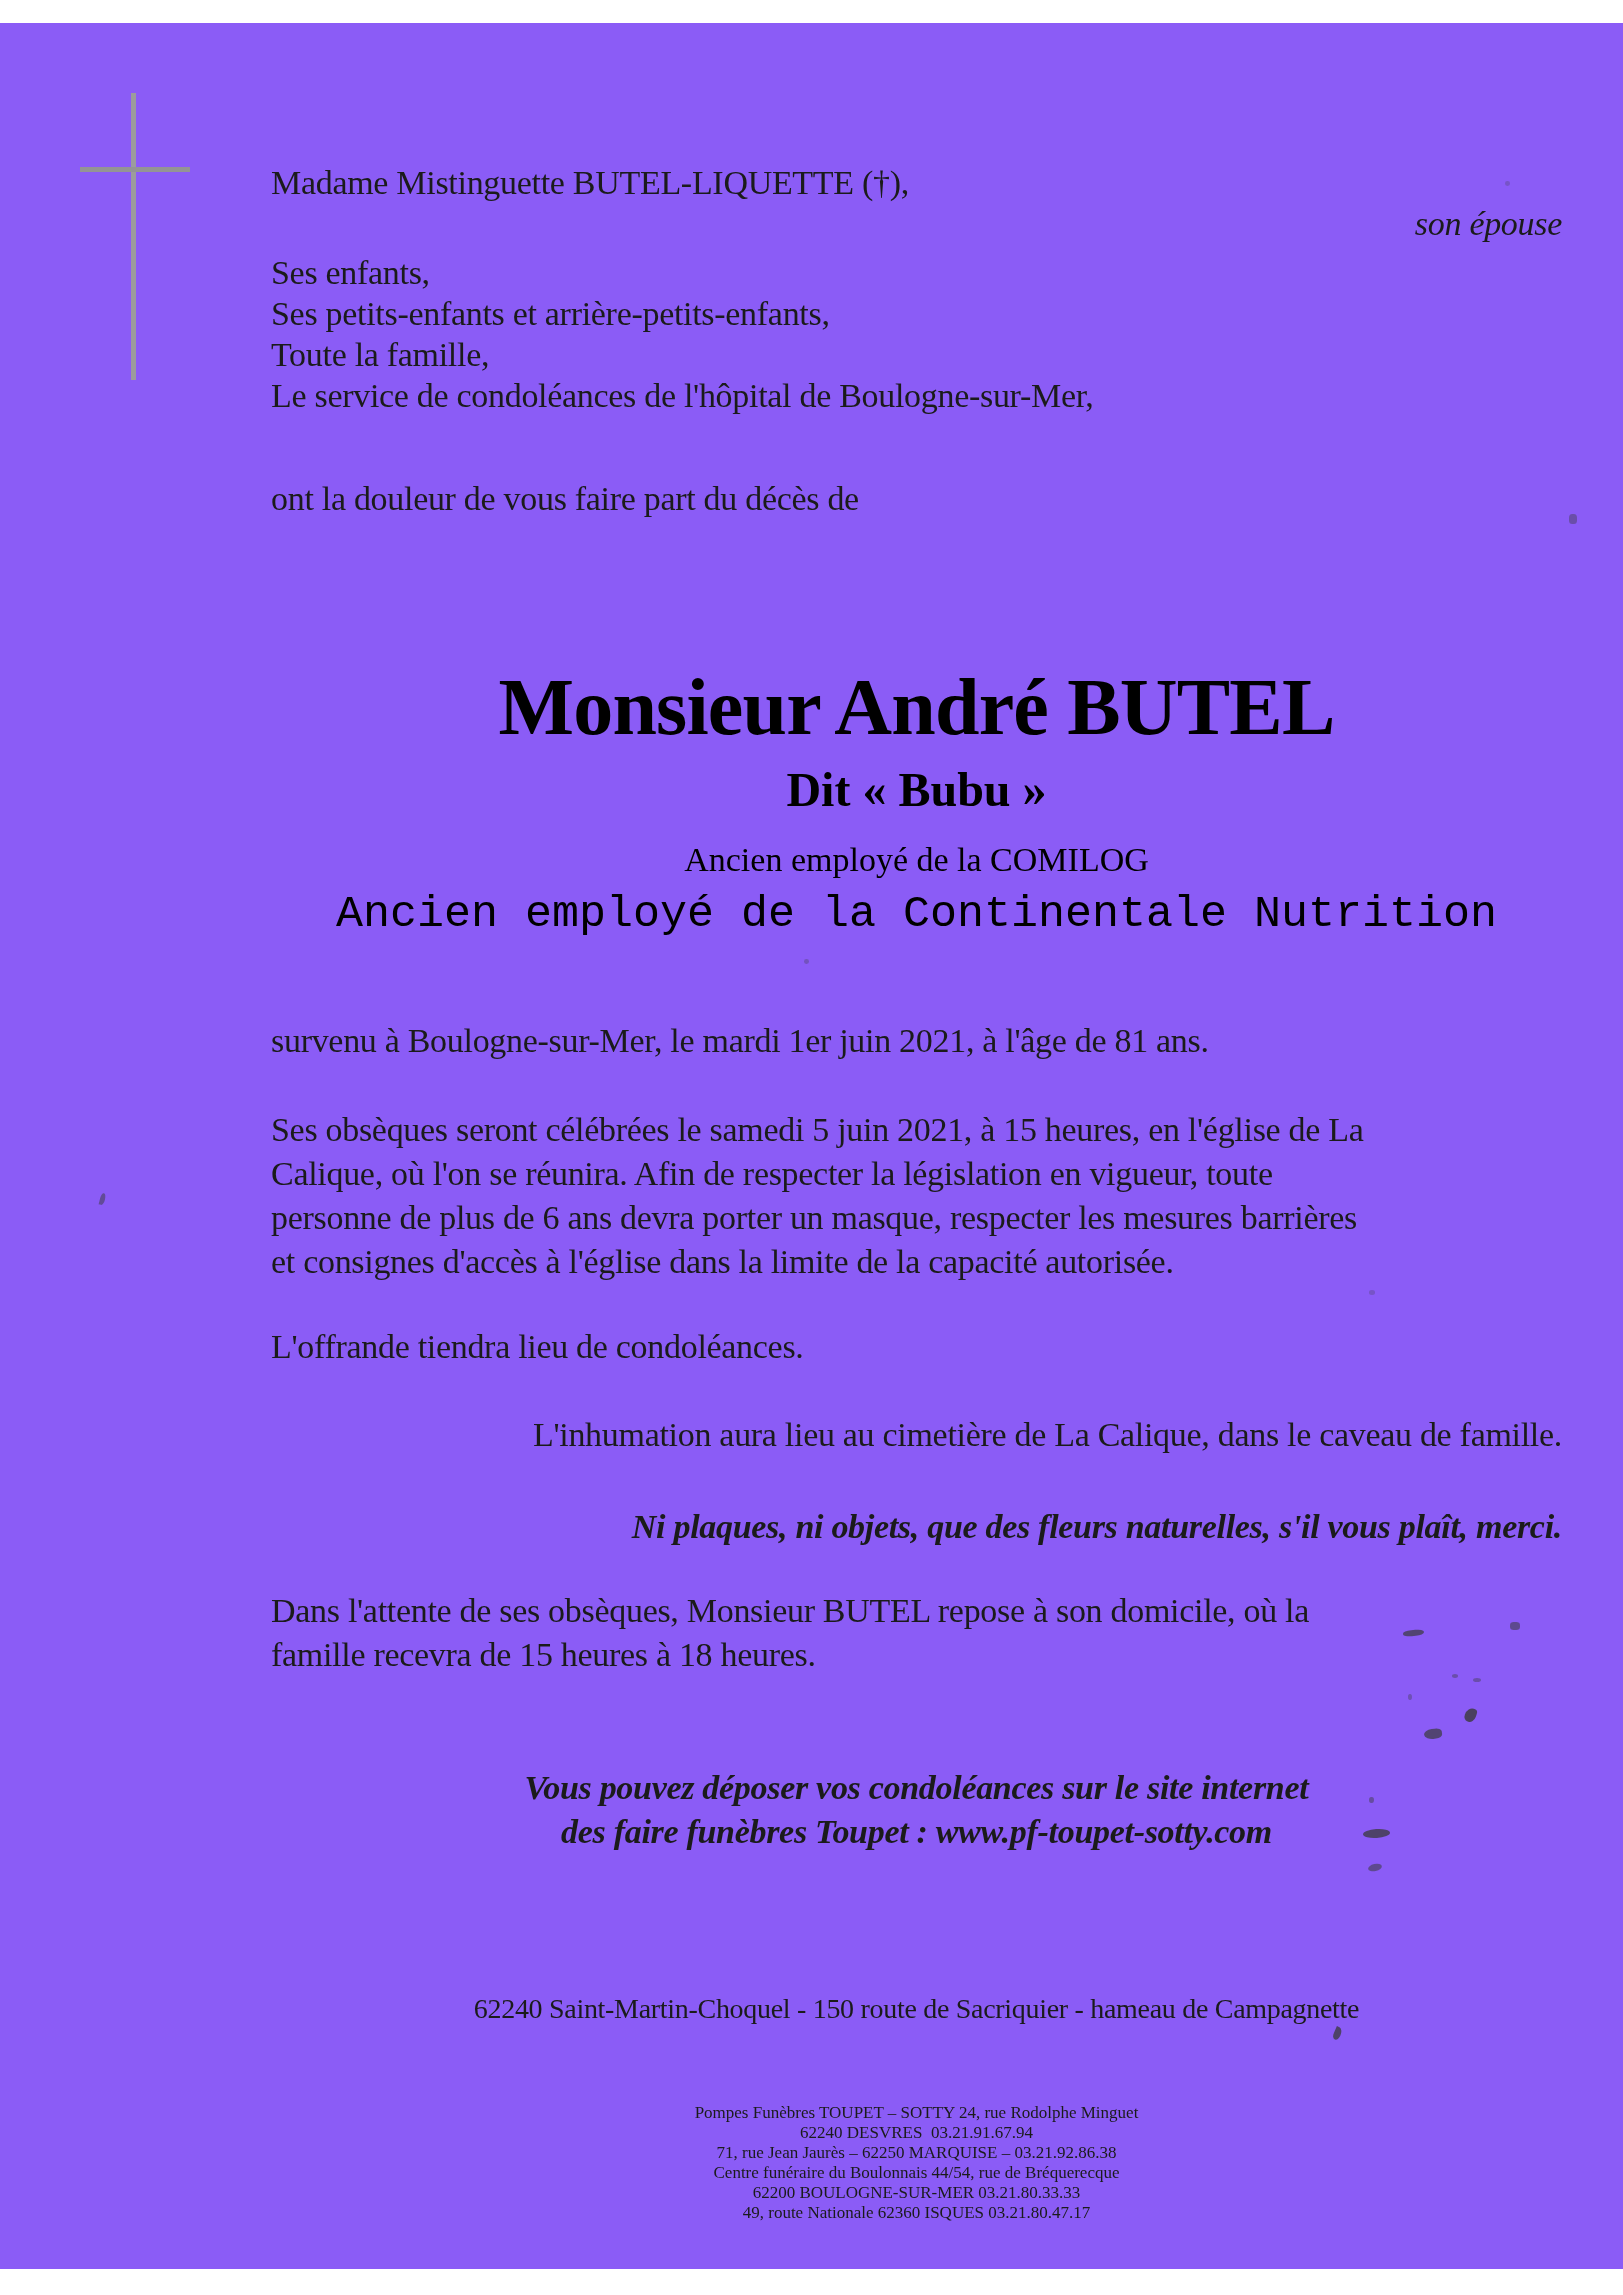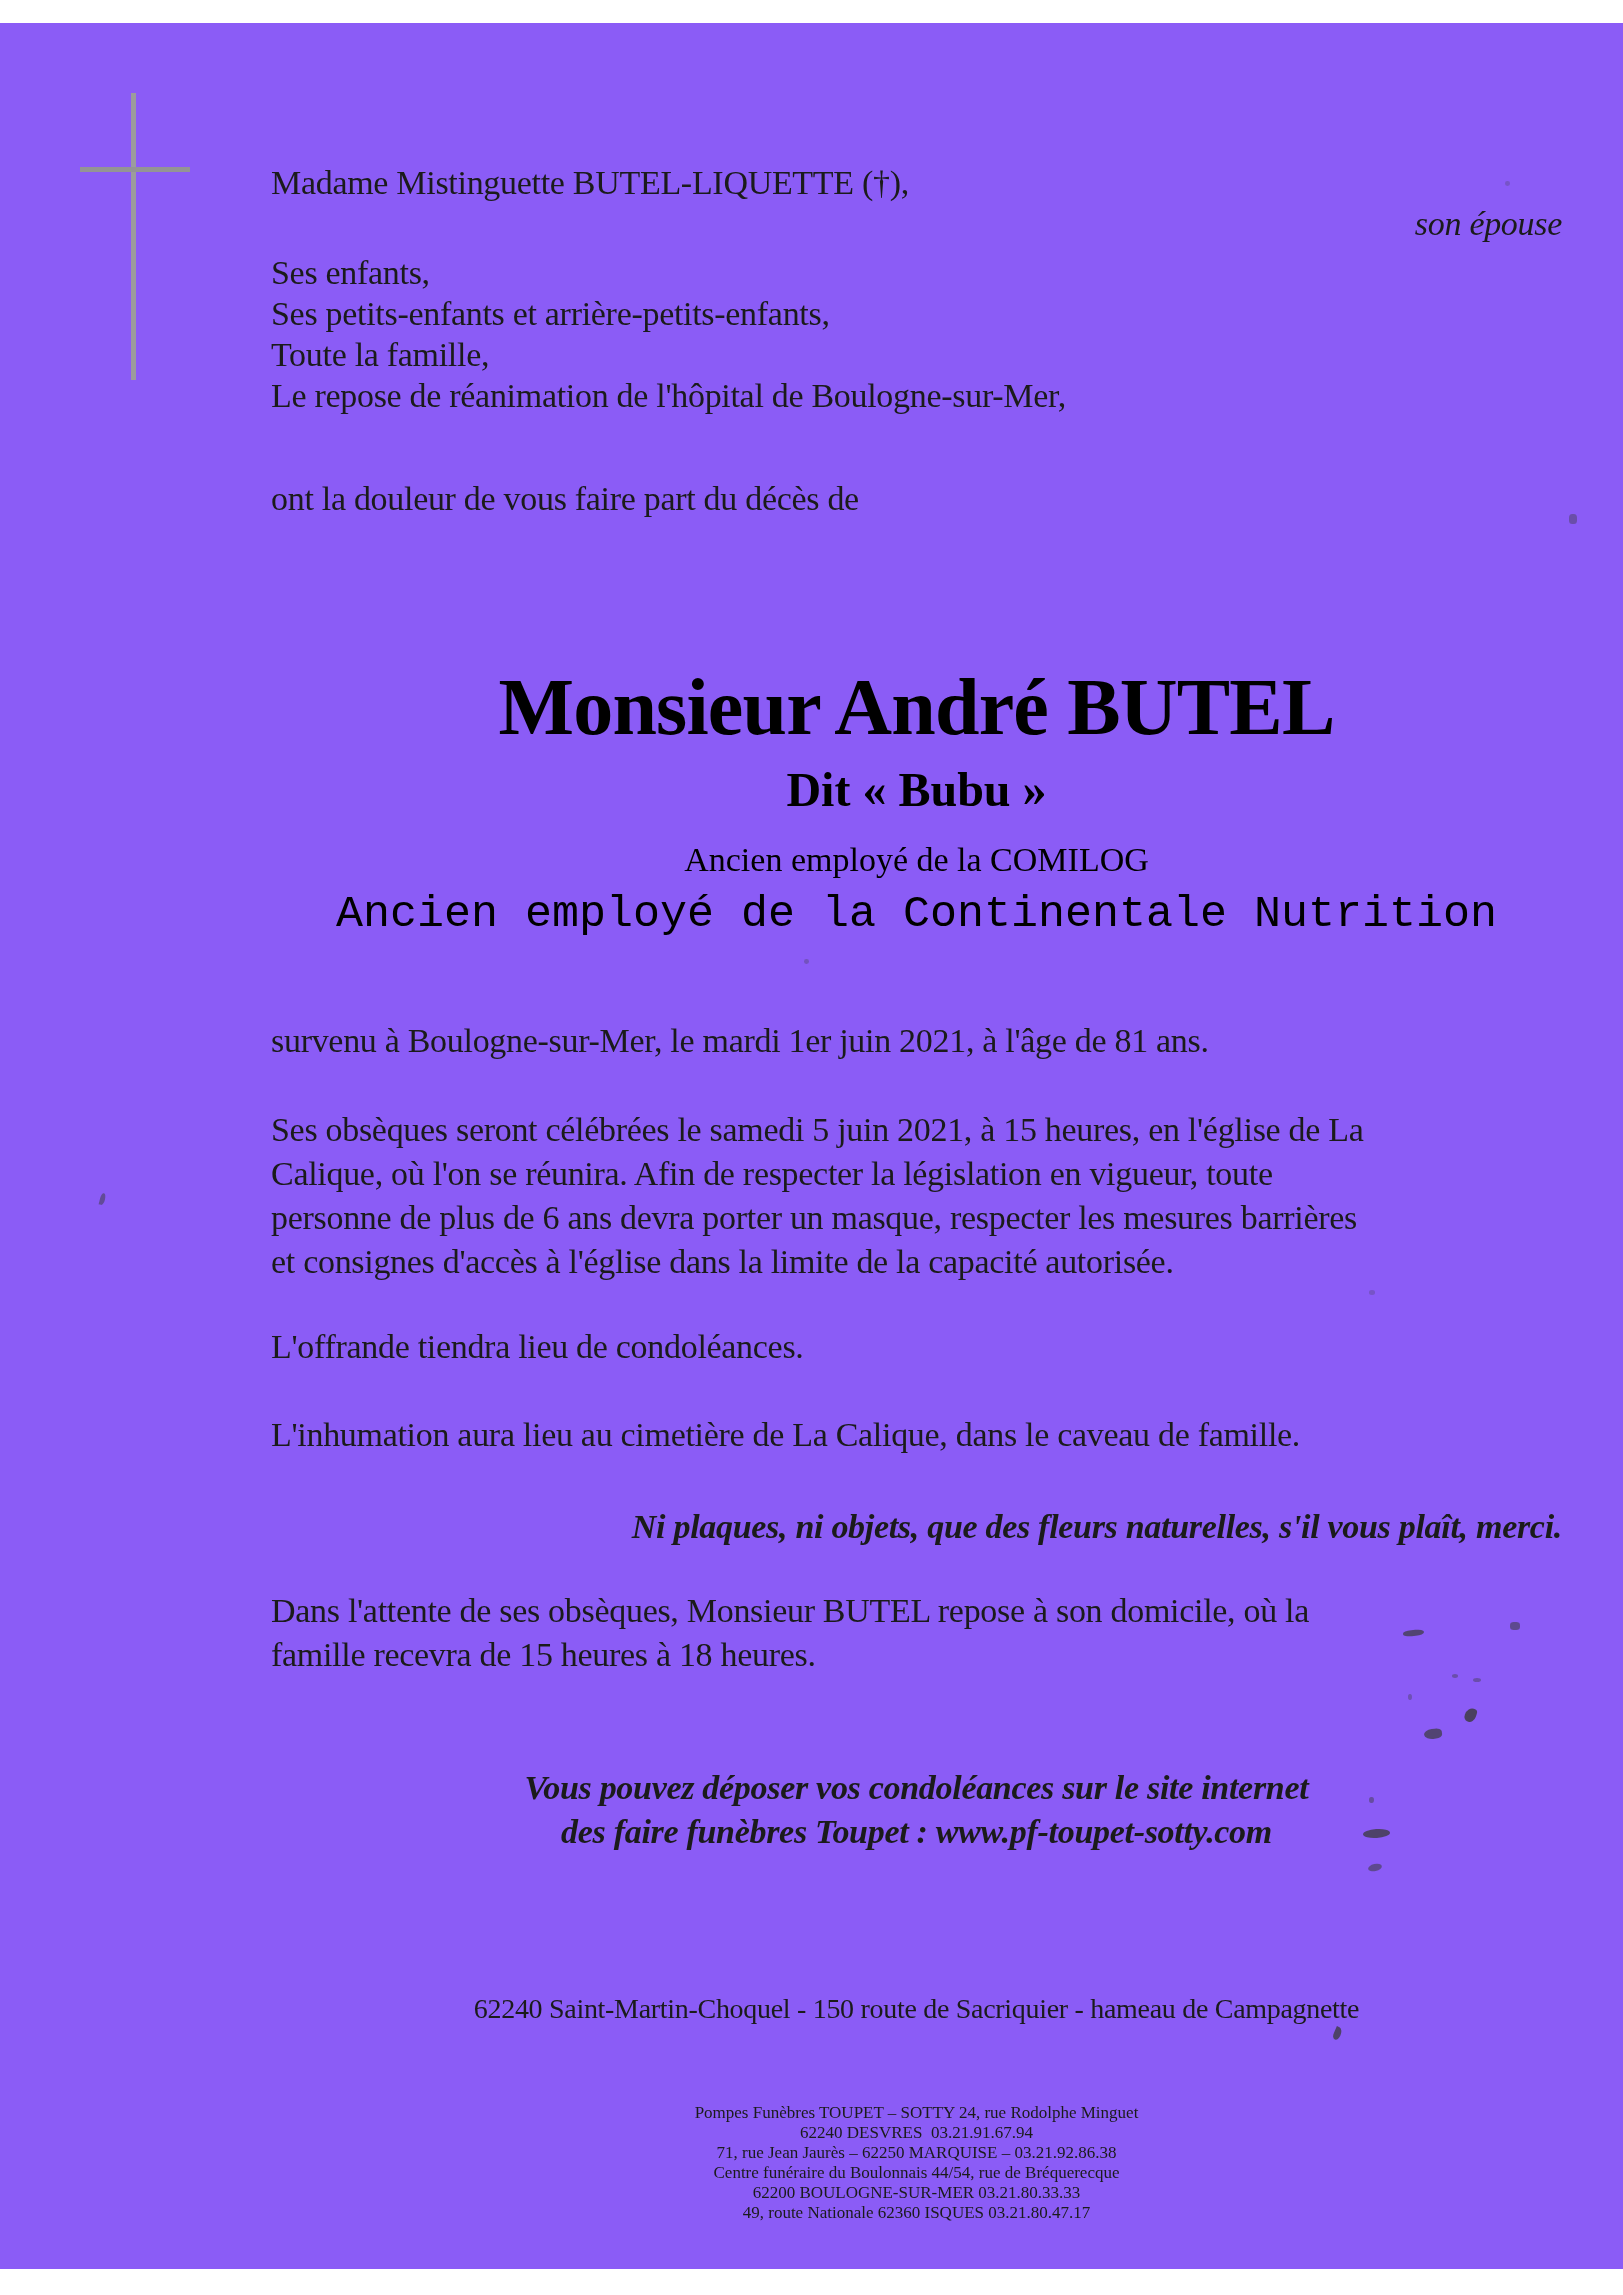--- a/index.html
+++ b/index.html
@@ -45,21 +45,21 @@
     margin-top: 16px; font-size: 48px; font-weight: 700; line-height: 53px;
     white-space: nowrap;
   }
   .nameblock .title1 { margin-top: 19px; font-size: 34px; line-height: 49px; white-space: nowrap; }
   .nameblock .title2 { margin-top: 6.4px;  font-size: 45px; line-height: 49px; white-space: nowrap; font-family: Liberation Mono, monospace; }
 
   .blockB { top: 996px; font-size: 34px; letter-spacing: -0.3px; }
   .blockB .ln { line-height: 44px; white-space: nowrap; }
   .blockB .p2 { margin-top: 45px; }
   .blockB .p3 { margin-top: 41px; }
-  .blockB .p4 { margin-top: 44px; }
+  .blockB .p4 { margin-top: 44px; text-align: right; }
   .blockB .p5 { margin-top: 48px; text-align: right; font-weight: 700; font-style: italic; }
   .blockB .p6 { margin-top: 40px; }
   .blockB .p7 { margin-top: 89px; text-align: center; font-weight: 700; font-style: italic; }
   .blockB .p8 { margin-top: 132px; text-align: center; font-size: 28px; line-height: 45px; }
 
   .footerblock {
     top: 2080px; text-align: center;
     font-size: 17px; letter-spacing: 0;
   }
   .footerblock .ln { line-height: 20px; white-space: nowrap; }
@@ -76,21 +76,21 @@
     <div class="vbar"></div>
     <div class="hbar"></div>
   </div>
 
   <div class="content blockA" style="position:absolute">
     <div class="ln">Madame Mistinguette BUTEL-LIQUETTE (†),</div>
     <div class="ln attribution">son épouse</div>
     <div class="ln gap-after-attrib">Ses enfants,</div>
     <div class="ln">Ses petits-enfants et arrière-petits-enfants,</div>
     <div class="ln">Toute la famille,</div>
-    <div class="ln">Le repose de réanimation de l'hôpital de Boulogne-sur-Mer,</div>
+    <div class="ln">Le service de condoléances de l'hôpital de Boulogne-sur-Mer,</div>
     <div class="ln announce">ont la douleur de vous faire part du décès de</div>
   </div>
 
   <div class="content nameblock" style="position:absolute">
     <div class="name">Monsieur André BUTEL</div>
     <div class="nick">Dit « Bubu »</div>
     <div class="title1">Ancien employé de la COMILOG</div>
     <div class="title2">Ancien employé de la Continentale Nutrition</div>
   </div>
 

